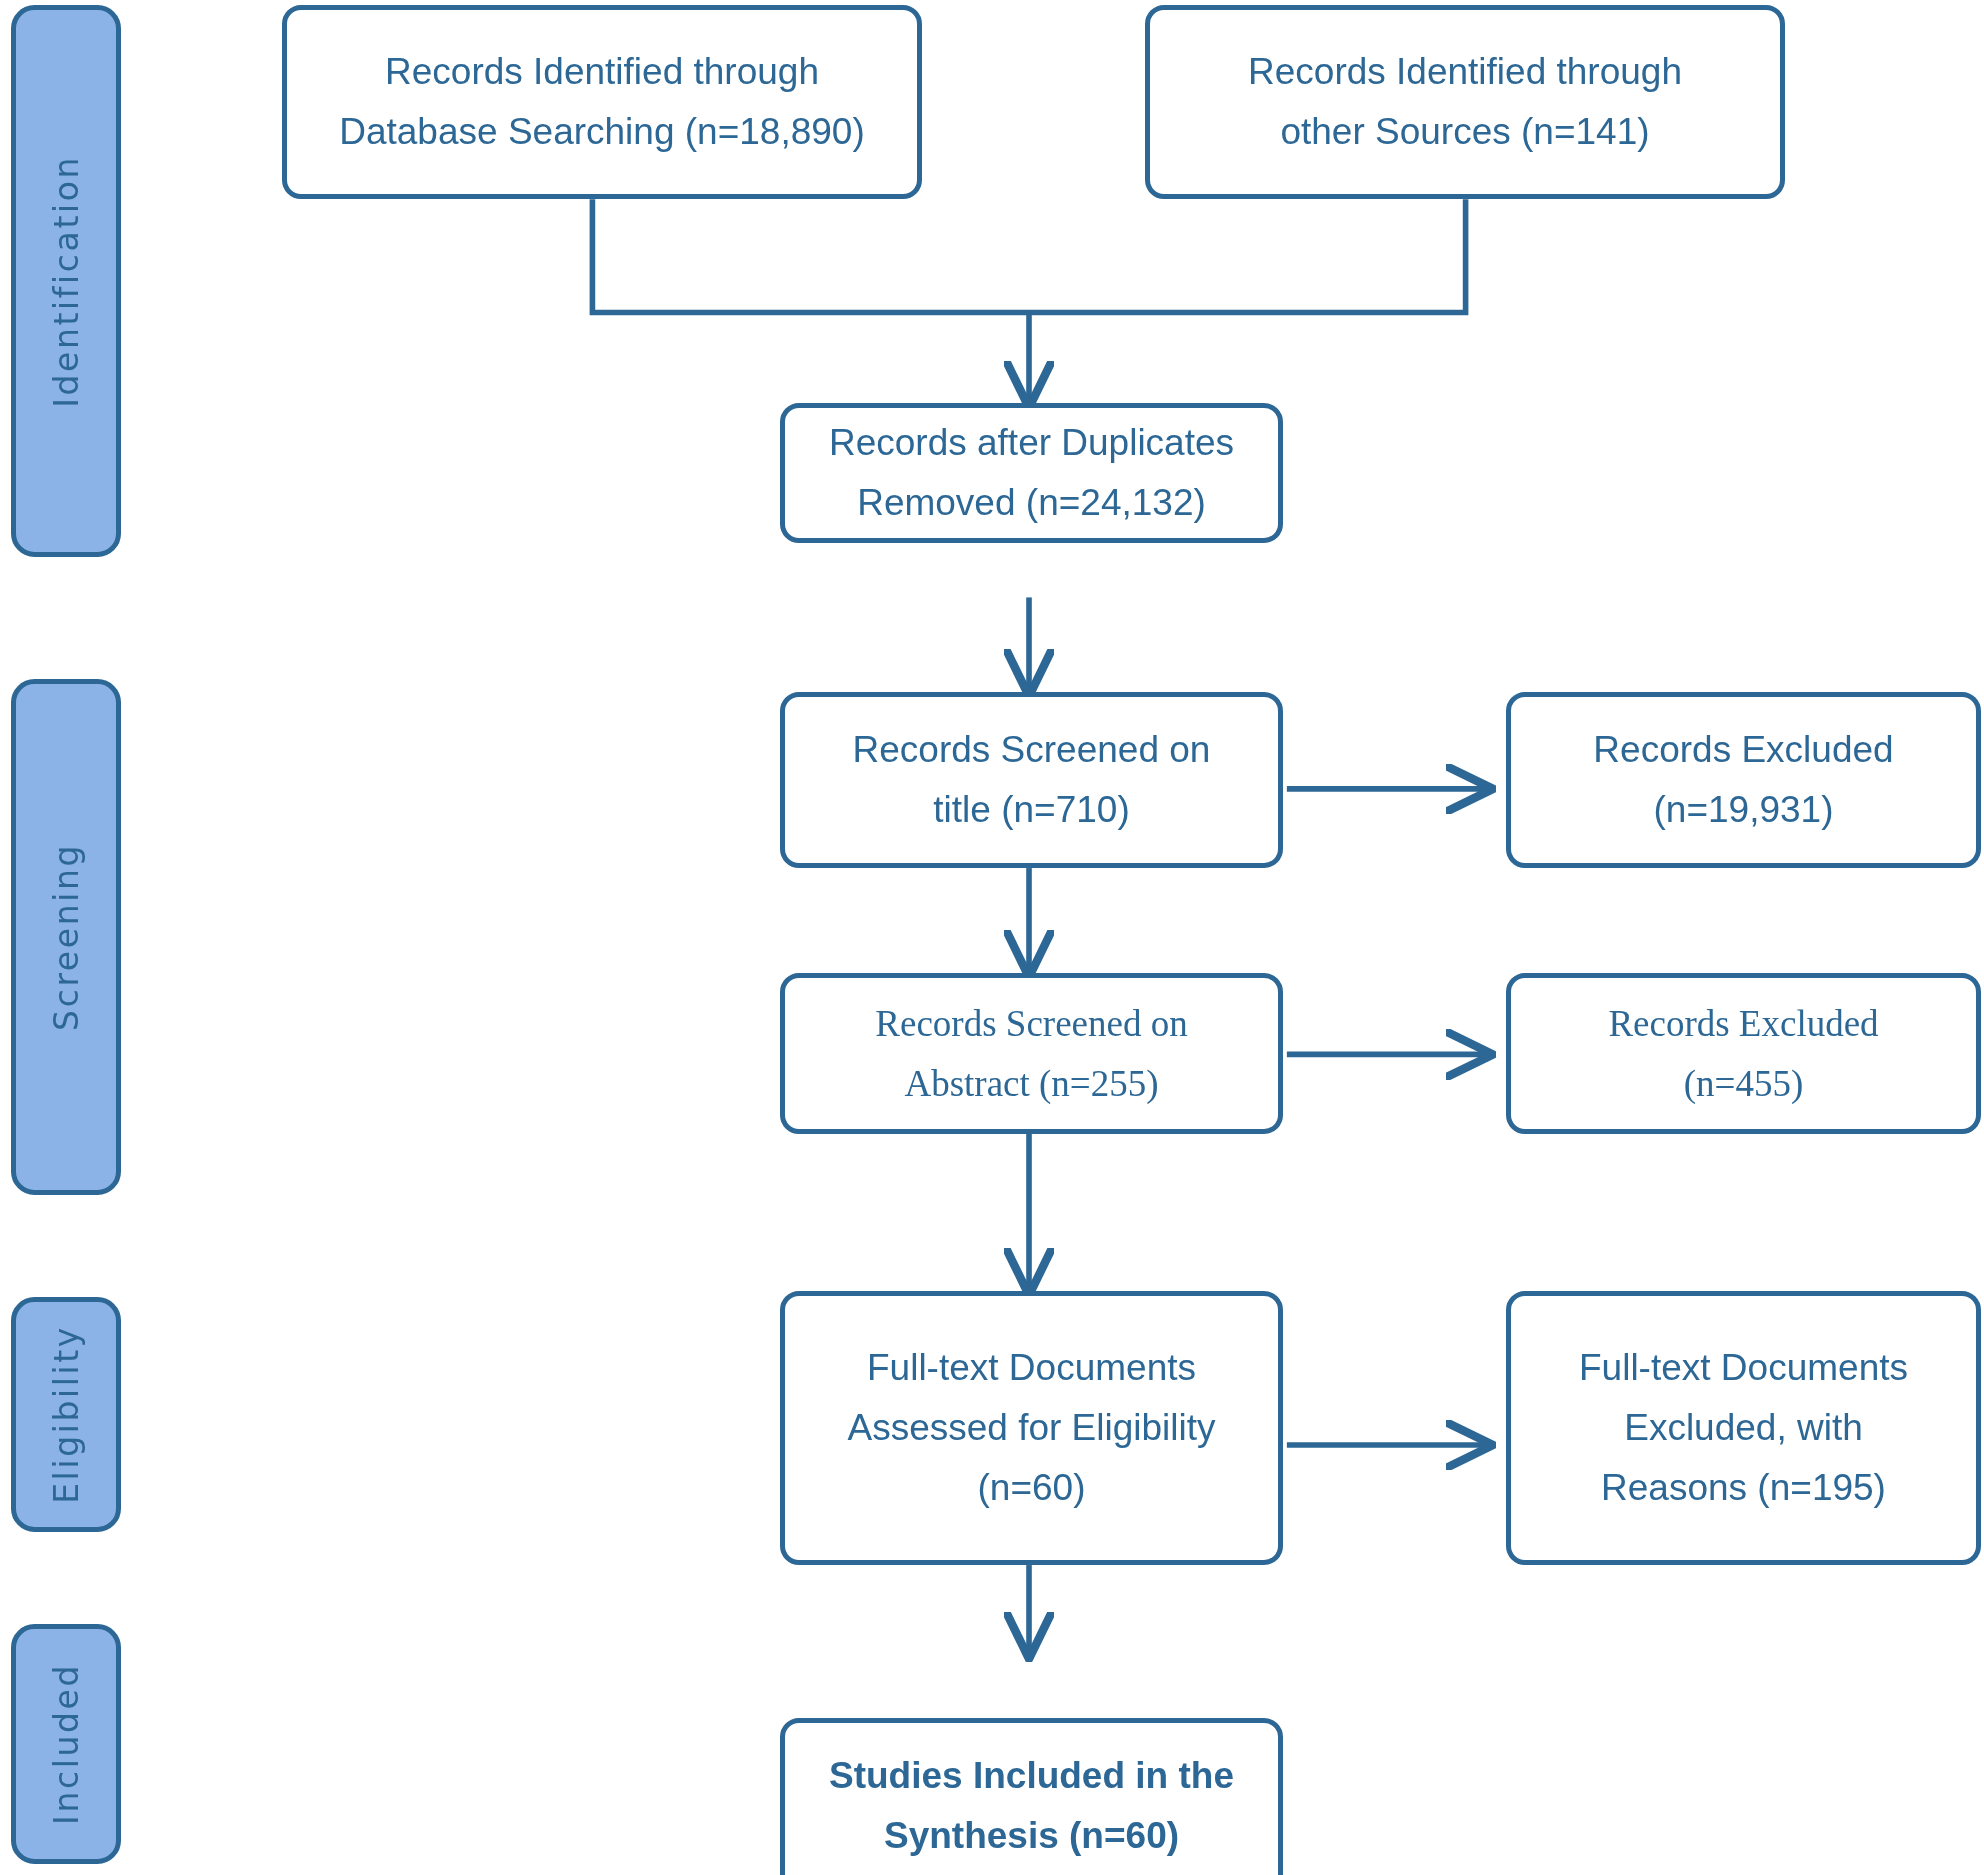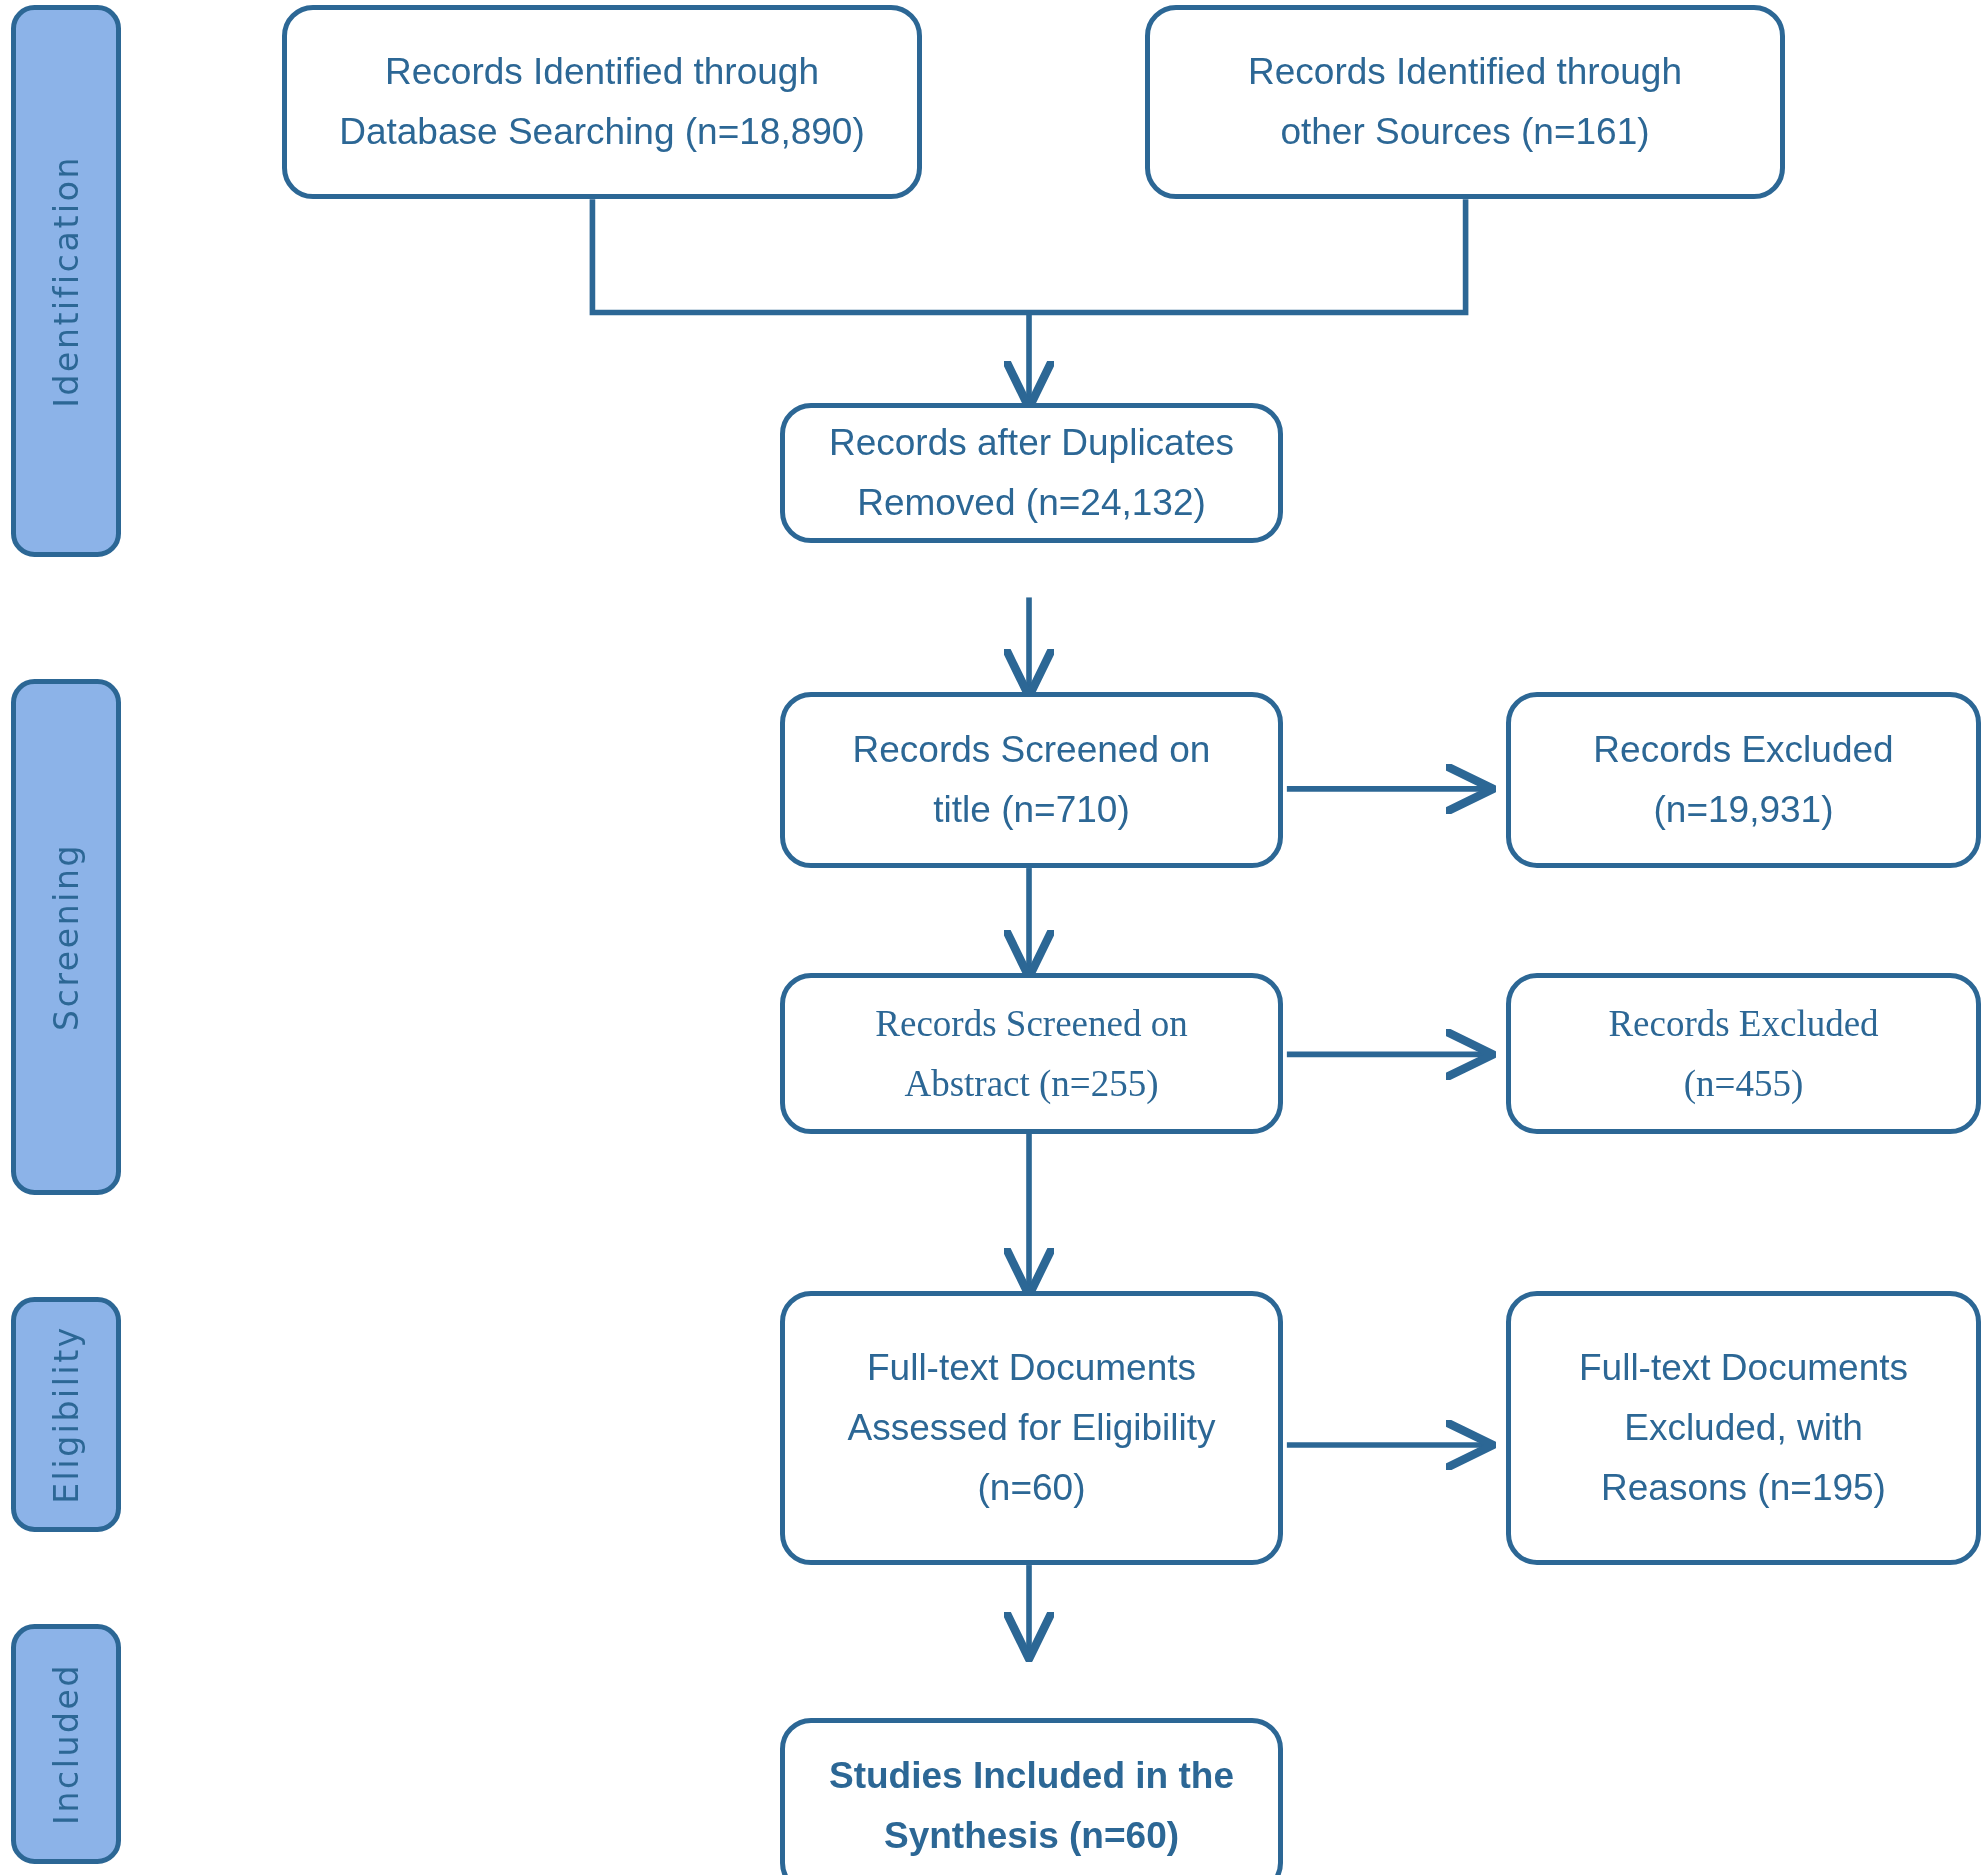--- a/index.html
+++ b/index.html
@@ -38,21 +38,21 @@
     font-size: 33px;
     letter-spacing: 2.6px;
     color: #2C6795;
     white-space: nowrap;
   }
   .node {
     position: absolute;
     box-sizing: border-box;
     background: #ffffff;
     border: 5.6px solid #2C6795;
-    border-radius: 31px;
+    border-radius: 19px;
     display: flex;
     flex-direction: column;
     align-items: center;
     justify-content: center;
     text-align: center;
     color: #2C6795;
     font-family: "Liberation Sans", sans-serif;
     font-size: 37px;
     line-height: 1.62;
     padding: 0 13.3px;
@@ -114,21 +114,21 @@
     <span>Included</span>
   </div>
 
   <div class="node" style="left:282px; top:5.1px; width:640px; height:194px;">
     <span class="ln">Records Identified through</span>
     <span class="ln">Database Searching (n=18,890)</span>
   </div>
 
   <div class="node" style="left:1145px; top:5.1px; width:640px; height:194px;">
     <span class="ln">Records Identified through</span>
-    <span class="ln">other Sources (n=161)</span>
+    <span class="ln">other Sources (n=141)</span>
   </div>
 
   <div class="node" style="left:780px; top:403px; width:503px; height:140px;">
     <span class="ln">Records after Duplicates</span>
     <span class="ln">Removed (n=24,132)</span>
   </div>
 
   <div class="node" style="left:780px; top:692px; width:503px; height:176px;">
     <span class="ln">Records Screened on</span>
     <span class="ln">title (n=710)</span>

